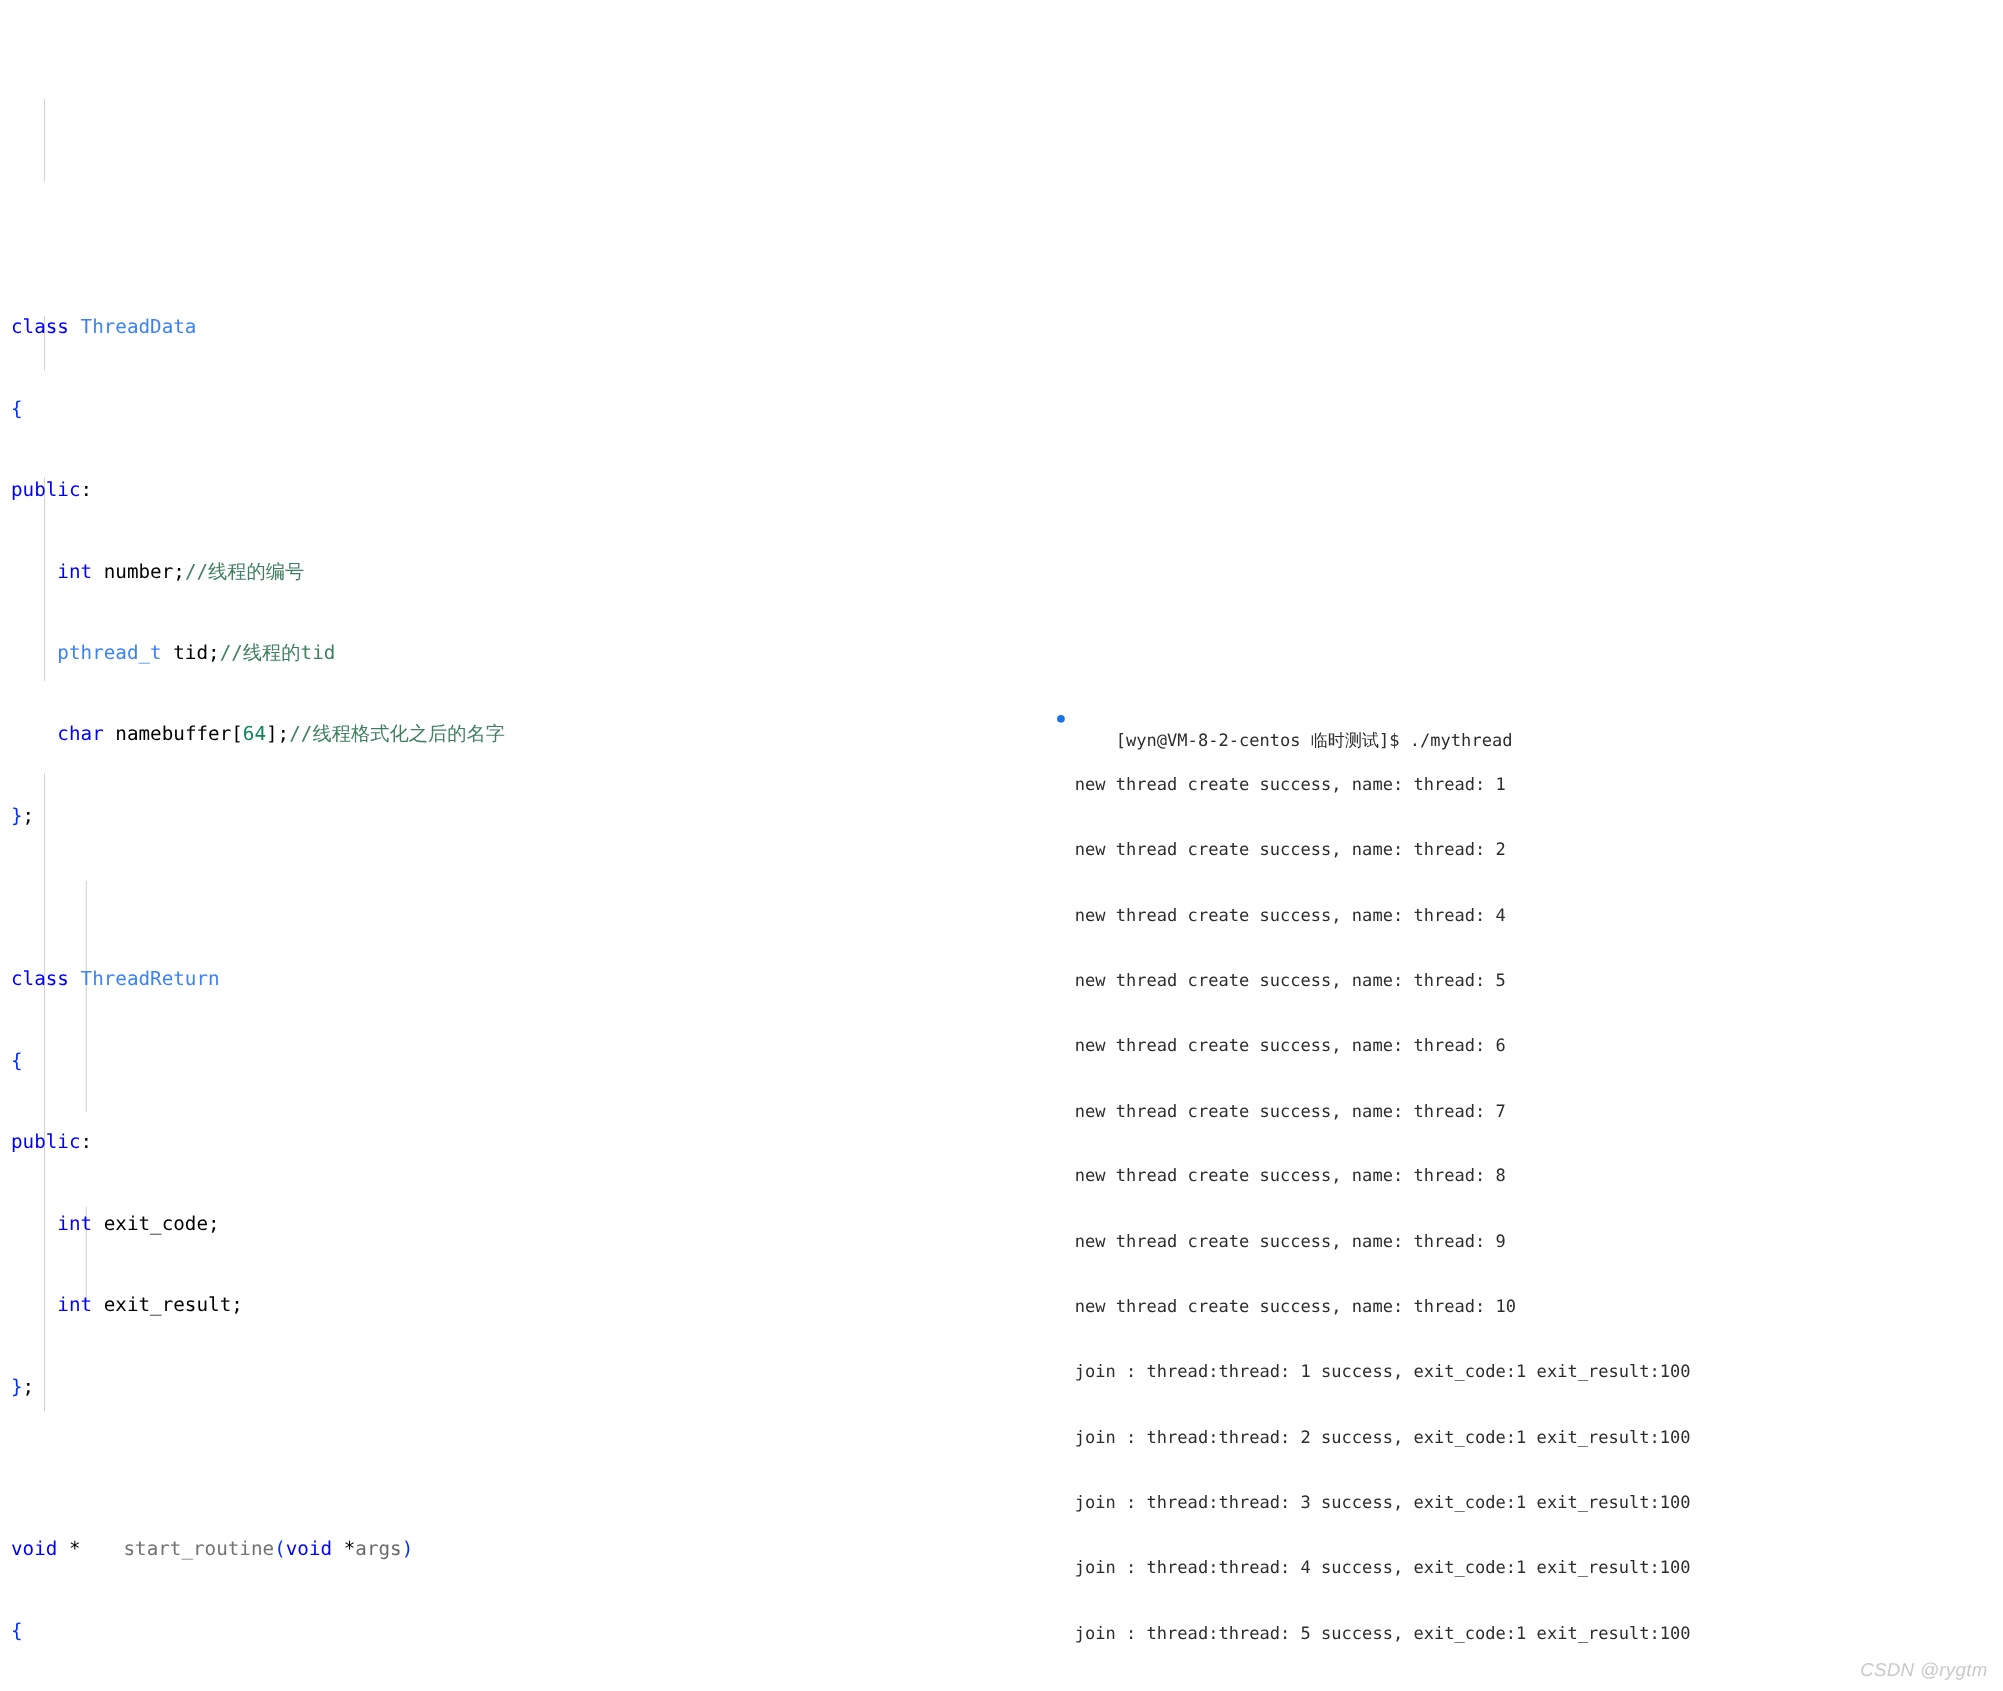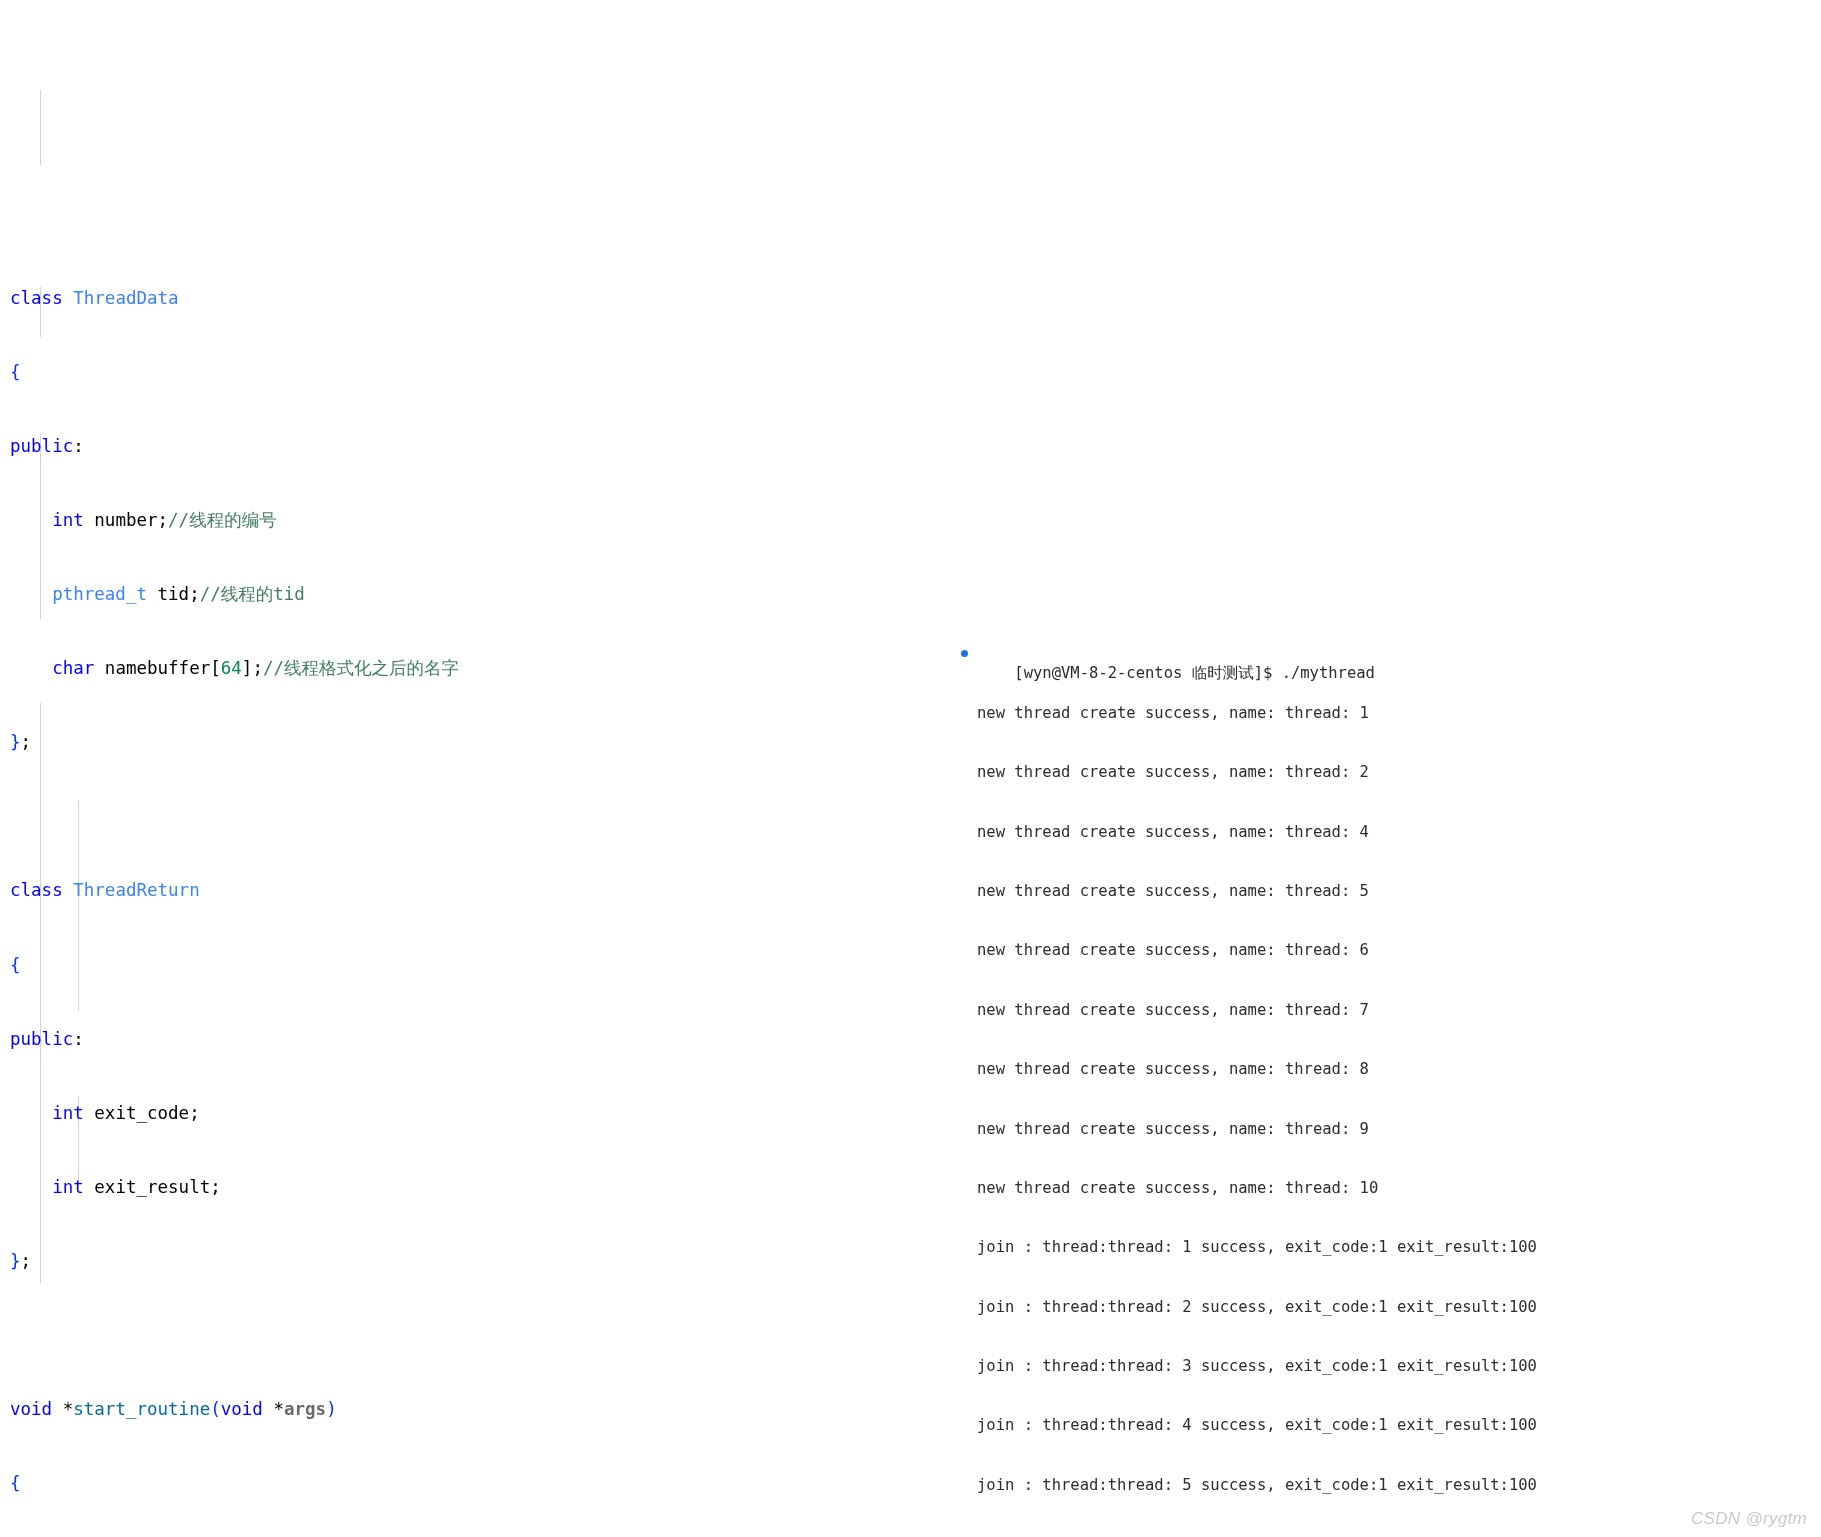--- a/index.html
+++ b/index.html
@@ -32,24 +32,24 @@
   }
   .cl { 
     height: 24.7px;
     white-space: pre;
     position: relative;
   }
 
   
   .kw      { color: #0000ff; }          
   .type    { color: #3b82f6; }          
-  .fn      { color: #0369a1; }          
+  .fn      { color: #737373; margin-left: 39px; }          
   .num     { color: #098658; }          
   .cmt     { color: #3f7f5f; }          
-  .var     { color: #001080; font-weight: bold; }          
+  .var     { color: #001080; }          
   .paren1  { color: #0431fa; }
   .plain   { color: #000000; }
 
   
   .guide {
     position: absolute;
     width: 1px;
     background: #d3d3d3;
   }
 

